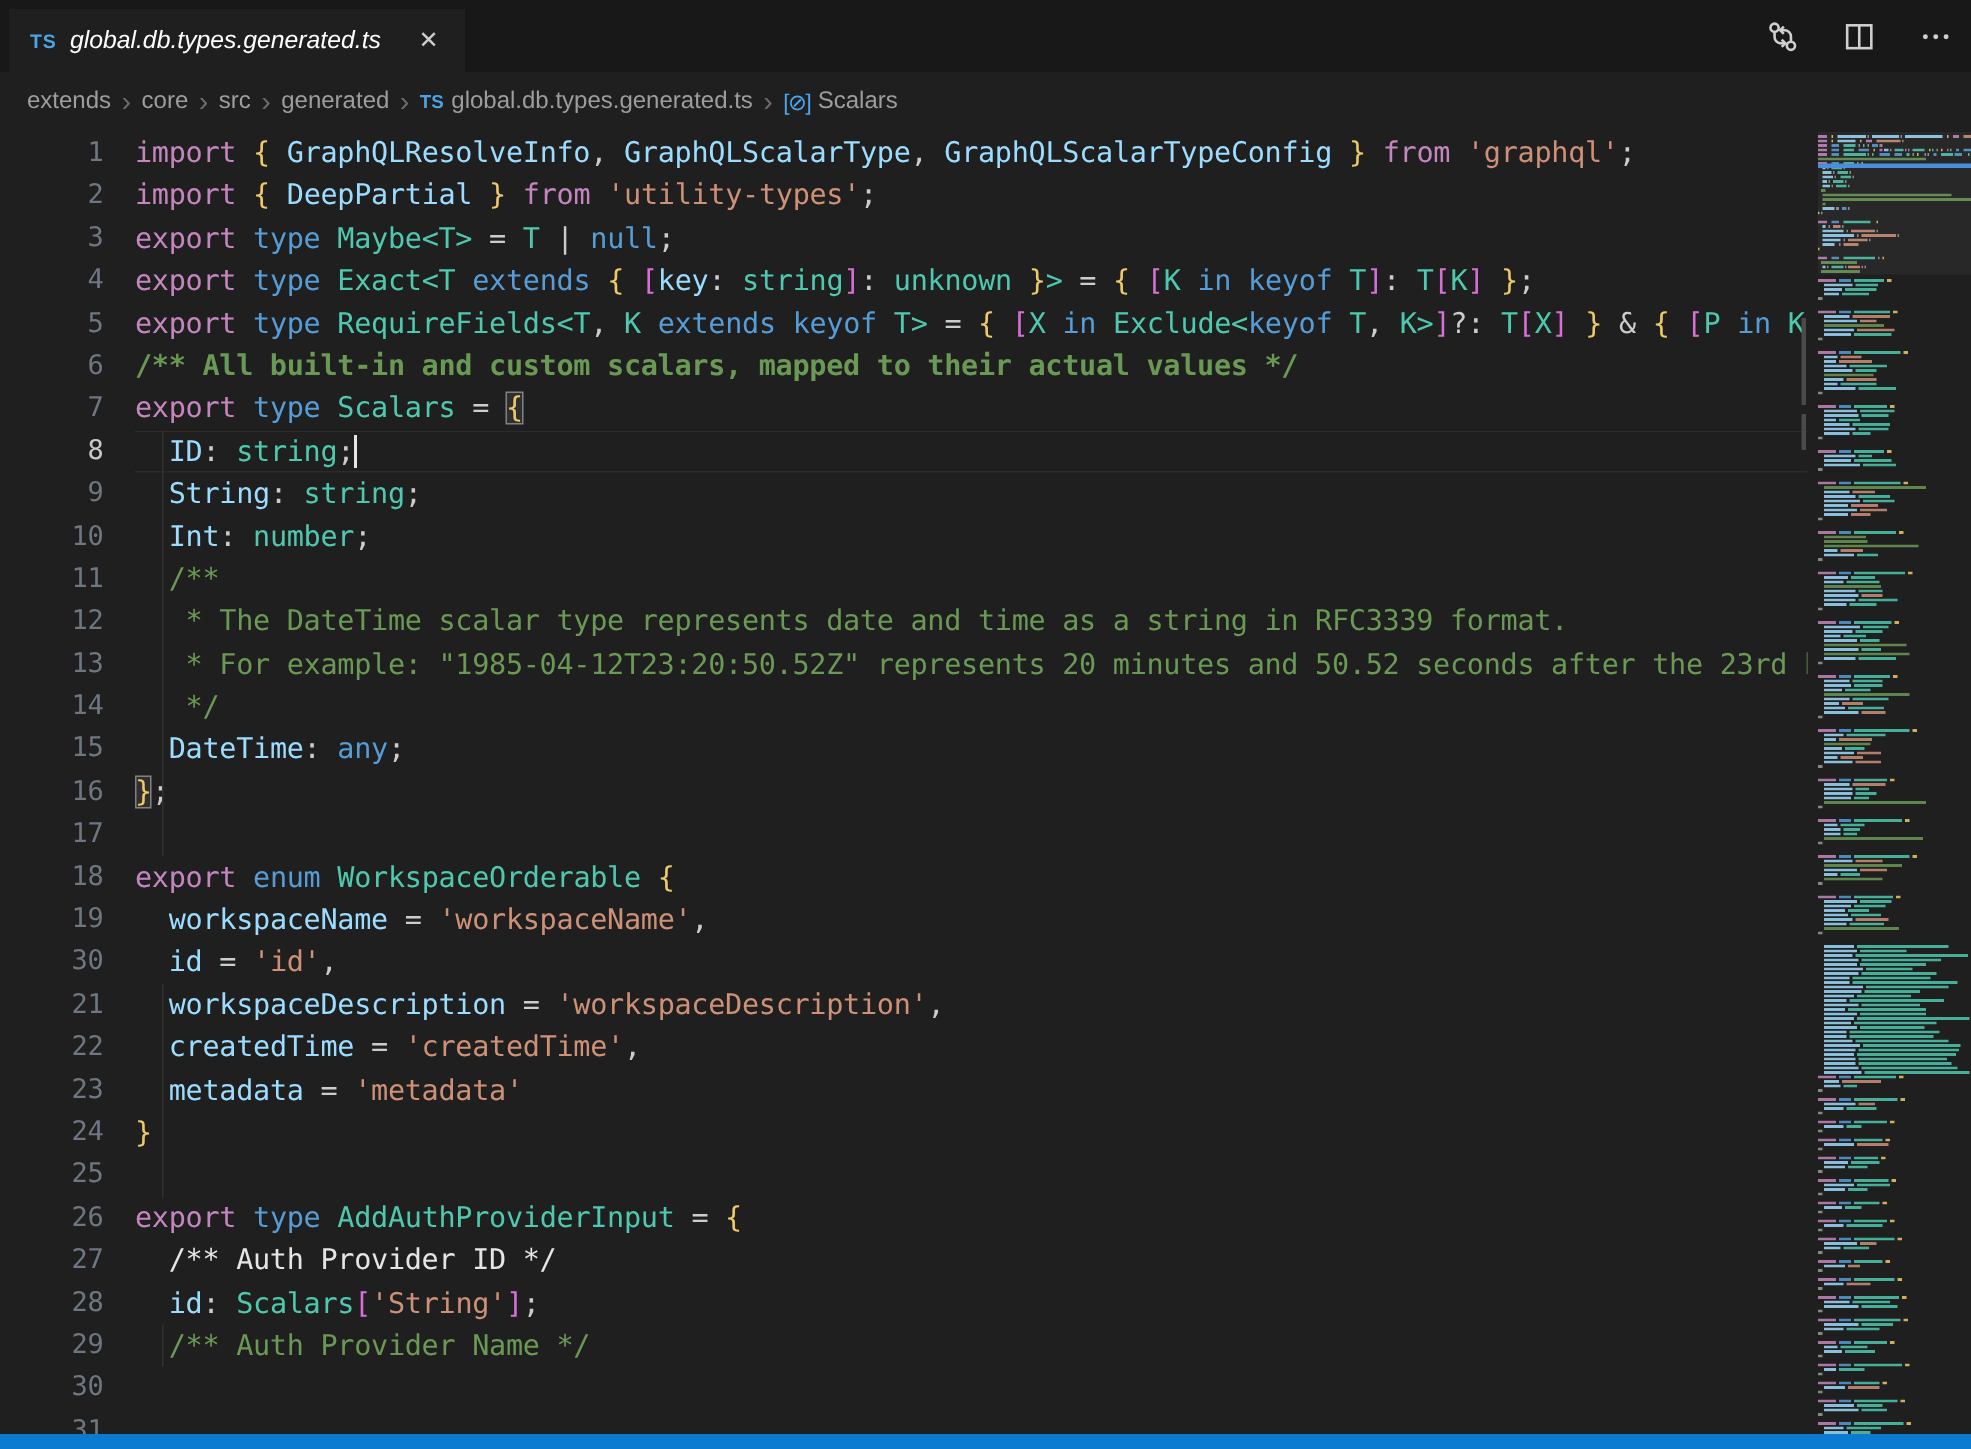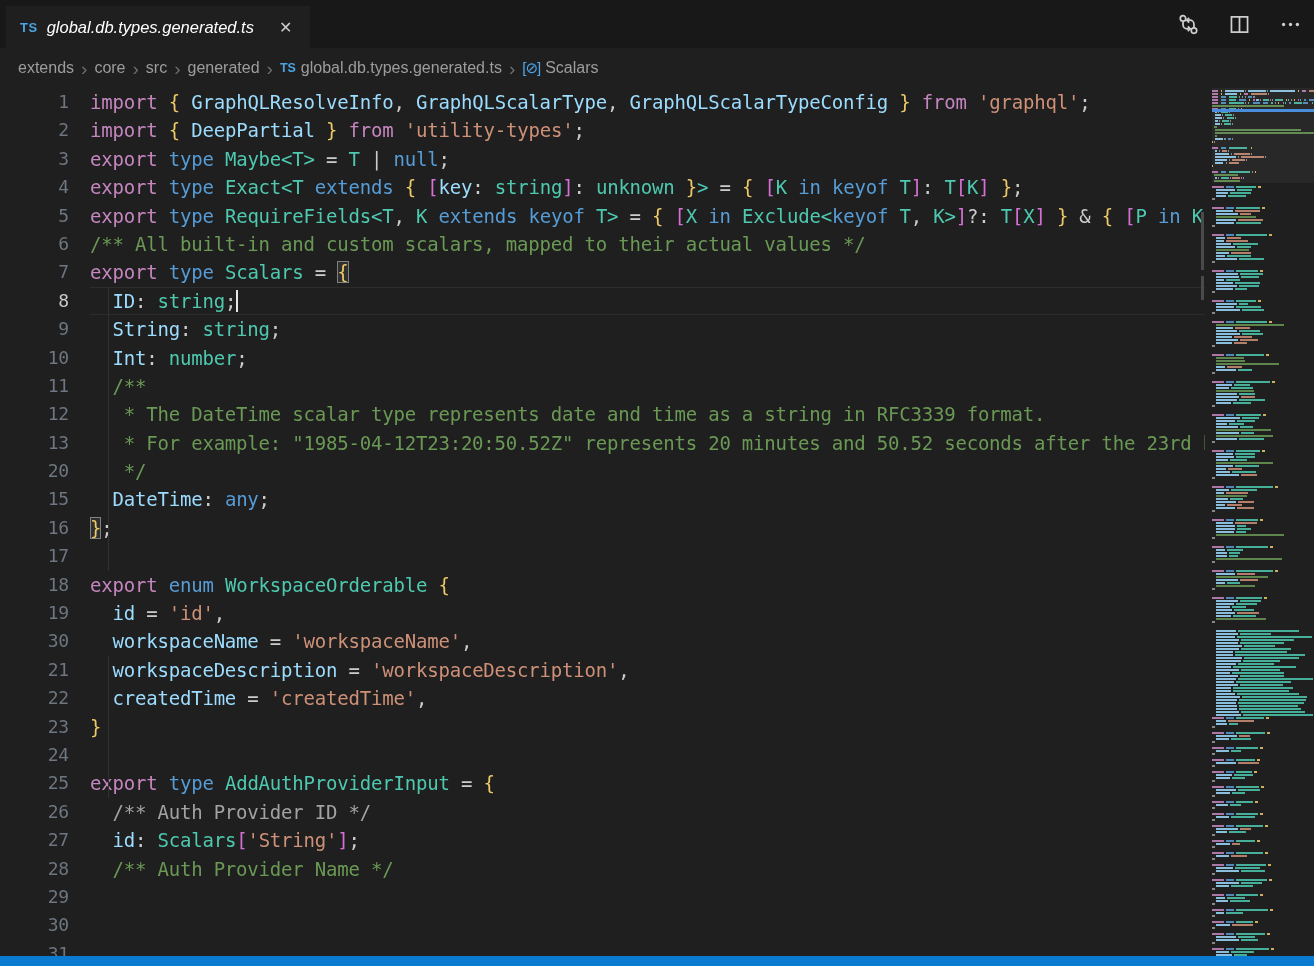--- a/index.html
+++ b/index.html
@@ -115,21 +115,21 @@
         <div class="gutter-line">4</div>
         <div class="gutter-line">5</div>
         <div class="gutter-line">6</div>
         <div class="gutter-line">7</div>
         <div class="gutter-line active">8</div>
         <div class="gutter-line">9</div>
         <div class="gutter-line">10</div>
         <div class="gutter-line">11</div>
         <div class="gutter-line">12</div>
         <div class="gutter-line">13</div>
-        <div class="gutter-line">20</div>
+        <div class="gutter-line">14</div>
         <div class="gutter-line">15</div>
         <div class="gutter-line">16</div>
         <div class="gutter-line">17</div>
         <div class="gutter-line">18</div>
         <div class="gutter-line">19</div>
         <div class="gutter-line">30</div>
         <div class="gutter-line">21</div>
         <div class="gutter-line">22</div>
         <div class="gutter-line">23</div>
         <div class="gutter-line">24</div>
@@ -140,41 +140,42 @@
         <div class="gutter-line">29</div>
         <div class="gutter-line">30</div>
         <div class="gutter-line">31</div>
       </div>
     <div class="code" id="code">
         <div class="code-line"><span style="color: rgb(197, 134, 192);">import</span><span style="color: rgb(204, 204, 204);"> </span><span style="color: rgb(237, 201, 103);">{</span><span style="color: rgb(204, 204, 204);"> </span><span style="color: rgb(156, 220, 254);">GraphQLResolveInfo</span><span style="color: rgb(204, 204, 204);">, </span><span style="color: rgb(156, 220, 254);">GraphQLScalarType</span><span style="color: rgb(204, 204, 204);">, </span><span style="color: rgb(156, 220, 254);">GraphQLScalarTypeConfig</span><span style="color: rgb(204, 204, 204);"> </span><span style="color: rgb(237, 201, 103);">}</span><span style="color: rgb(204, 204, 204);"> </span><span style="color: rgb(197, 134, 192);">from</span><span style="color: rgb(204, 204, 204);"> </span><span style="color: rgb(206, 145, 120);">'graphql'</span><span style="color: rgb(204, 204, 204);">;</span></div>
         <div class="code-line"><span style="color: rgb(197, 134, 192);">import</span><span style="color: rgb(204, 204, 204);"> </span><span style="color: rgb(237, 201, 103);">{</span><span style="color: rgb(204, 204, 204);"> </span><span style="color: rgb(156, 220, 254);">DeepPartial</span><span style="color: rgb(204, 204, 204);"> </span><span style="color: rgb(237, 201, 103);">}</span><span style="color: rgb(204, 204, 204);"> </span><span style="color: rgb(197, 134, 192);">from</span><span style="color: rgb(204, 204, 204);"> </span><span style="color: rgb(206, 145, 120);">'utility-types'</span><span style="color: rgb(204, 204, 204);">;</span></div>
         <div class="code-line"><span style="color: rgb(197, 134, 192);">export</span><span style="color: rgb(204, 204, 204);"> </span><span style="color: rgb(86, 156, 214);">type</span><span style="color: rgb(204, 204, 204);"> </span><span style="color: rgb(78, 201, 176);">Maybe&lt;T&gt;</span><span style="color: rgb(204, 204, 204);"> = </span><span style="color: rgb(78, 201, 176);">T</span><span style="color: rgb(204, 204, 204);"> | </span><span style="color: rgb(86, 156, 214);">null</span><span style="color: rgb(204, 204, 204);">;</span></div>
         <div class="code-line"><span style="color: rgb(197, 134, 192);">export</span><span style="color: rgb(204, 204, 204);"> </span><span style="color: rgb(86, 156, 214);">type</span><span style="color: rgb(204, 204, 204);"> </span><span style="color: rgb(78, 201, 176);">Exact&lt;T</span><span style="color: rgb(204, 204, 204);"> </span><span style="color: rgb(86, 156, 214);">extends</span><span style="color: rgb(204, 204, 204);"> </span><span style="color: rgb(237, 201, 103);">{</span><span style="color: rgb(204, 204, 204);"> </span><span style="color: rgb(214, 112, 214);">[</span><span style="color: rgb(156, 220, 254);">key</span><span style="color: rgb(204, 204, 204);">: </span><span style="color: rgb(78, 201, 176);">string</span><span style="color: rgb(214, 112, 214);">]</span><span style="color: rgb(204, 204, 204);">: </span><span style="color: rgb(78, 201, 176);">unknown</span><span style="color: rgb(204, 204, 204);"> </span><span style="color: rgb(237, 201, 103);">}</span><span style="color: rgb(78, 201, 176);">&gt;</span><span style="color: rgb(204, 204, 204);"> = </span><span style="color: rgb(237, 201, 103);">{</span><span style="color: rgb(204, 204, 204);"> </span><span style="color: rgb(214, 112, 214);">[</span><span style="color: rgb(78, 201, 176);">K</span><span style="color: rgb(204, 204, 204);"> </span><span style="color: rgb(86, 156, 214);">in</span><span style="color: rgb(204, 204, 204);"> </span><span style="color: rgb(86, 156, 214);">keyof</span><span style="color: rgb(204, 204, 204);"> </span><span style="color: rgb(78, 201, 176);">T</span><span style="color: rgb(214, 112, 214);">]</span><span style="color: rgb(204, 204, 204);">: </span><span style="color: rgb(78, 201, 176);">T</span><span style="color: rgb(214, 112, 214);">[</span><span style="color: rgb(78, 201, 176);">K</span><span style="color: rgb(214, 112, 214);">]</span><span style="color: rgb(204, 204, 204);"> </span><span style="color: rgb(237, 201, 103);">}</span><span style="color: rgb(204, 204, 204);">;</span></div>
         <div class="code-line"><span style="color: rgb(197, 134, 192);">export</span><span style="color: rgb(204, 204, 204);"> </span><span style="color: rgb(86, 156, 214);">type</span><span style="color: rgb(204, 204, 204);"> </span><span style="color: rgb(78, 201, 176);">RequireFields&lt;T</span><span style="color: rgb(204, 204, 204);">, </span><span style="color: rgb(78, 201, 176);">K</span><span style="color: rgb(204, 204, 204);"> </span><span style="color: rgb(86, 156, 214);">extends</span><span style="color: rgb(204, 204, 204);"> </span><span style="color: rgb(86, 156, 214);">keyof</span><span style="color: rgb(204, 204, 204);"> </span><span style="color: rgb(78, 201, 176);">T&gt;</span><span style="color: rgb(204, 204, 204);"> = </span><span style="color: rgb(237, 201, 103);">{</span><span style="color: rgb(204, 204, 204);"> </span><span style="color: rgb(214, 112, 214);">[</span><span style="color: rgb(78, 201, 176);">X</span><span style="color: rgb(204, 204, 204);"> </span><span style="color: rgb(86, 156, 214);">in</span><span style="color: rgb(204, 204, 204);"> </span><span style="color: rgb(78, 201, 176);">Exclude&lt;</span><span style="color: rgb(86, 156, 214);">keyof</span><span style="color: rgb(204, 204, 204);"> </span><span style="color: rgb(78, 201, 176);">T</span><span style="color: rgb(204, 204, 204);">, </span><span style="color: rgb(78, 201, 176);">K&gt;</span><span style="color: rgb(214, 112, 214);">]</span><span style="color: rgb(204, 204, 204);">?: </span><span style="color: rgb(78, 201, 176);">T</span><span style="color: rgb(214, 112, 214);">[</span><span style="color: rgb(78, 201, 176);">X</span><span style="color: rgb(214, 112, 214);">]</span><span style="color: rgb(204, 204, 204);"> </span><span style="color: rgb(237, 201, 103);">}</span><span style="color: rgb(204, 204, 204);"> &amp; </span><span style="color: rgb(237, 201, 103);">{</span><span style="color: rgb(204, 204, 204);"> </span><span style="color: rgb(214, 112, 214);">[</span><span style="color: rgb(78, 201, 176);">P</span><span style="color: rgb(204, 204, 204);"> </span><span style="color: rgb(86, 156, 214);">in</span><span style="color: rgb(204, 204, 204);"> </span><span style="color: rgb(78, 201, 176);">K</span><span style="color: rgb(214, 112, 214);">]</span></div>
-        <div class="code-line"><span style="color: rgb(106, 153, 85);">/** All built-in and custom scalars, mapped to their actual values */</span></div>
+        <div class="code-line"><span style="color: rgb(106, 153, 85); font-weight: bold;">/** All built-in and custom scalars, mapped to their actual values */</span></div>
         <div class="code-line"><span style="color: rgb(197, 134, 192);">export</span><span style="color: rgb(204, 204, 204);"> </span><span style="color: rgb(86, 156, 214);">type</span><span style="color: rgb(204, 204, 204);"> </span><span style="color: rgb(78, 201, 176);">Scalars</span><span style="color: rgb(204, 204, 204);"> = </span><span class="bracket-match" style="color: rgb(237, 201, 103);">{</span></div>
         <div class="code-line current"><span style="color: rgb(204, 204, 204);">  </span><span style="color: rgb(156, 220, 254);">ID</span><span style="color: rgb(204, 204, 204);">: </span><span style="color: rgb(78, 201, 176);">string</span><span style="color: rgb(204, 204, 204);">;</span><span class="cursor"></span></div>
         <div class="code-line"><span style="color: rgb(204, 204, 204);">  </span><span style="color: rgb(156, 220, 254);">String</span><span style="color: rgb(204, 204, 204);">: </span><span style="color: rgb(78, 201, 176);">string</span><span style="color: rgb(204, 204, 204);">;</span></div>
         <div class="code-line"><span style="color: rgb(204, 204, 204);">  </span><span style="color: rgb(156, 220, 254);">Int</span><span style="color: rgb(204, 204, 204);">: </span><span style="color: rgb(78, 201, 176);">number</span><span style="color: rgb(204, 204, 204);">;</span></div>
         <div class="code-line"><span style="color: rgb(106, 153, 85);">  /**</span></div>
         <div class="code-line"><span style="color: rgb(106, 153, 85);">   * The DateTime scalar type represents date and time as a string in RFC3339 format.</span></div>
         <div class="code-line"><span style="color: rgb(106, 153, 85);">   * For example: "1985-04-12T23:20:50.52Z" represents 20 minutes and 50.52 seconds after the 23rd hour of April 12th, 1985 in UTC.</span></div>
         <div class="code-line"><span style="color: rgb(106, 153, 85);">   */</span></div>
         <div class="code-line"><span style="color: rgb(204, 204, 204);">  </span><span style="color: rgb(156, 220, 254);">DateTime</span><span style="color: rgb(204, 204, 204);">: </span><span style="color: rgb(86, 156, 214);">any</span><span style="color: rgb(204, 204, 204);">;</span></div>
         <div class="code-line"><span class="bracket-match" style="color: rgb(237, 201, 103);">}</span><span style="color: rgb(204, 204, 204);">;</span></div>
         <div class="code-line"></div>
         <div class="code-line"><span style="color: rgb(197, 134, 192);">export</span><span style="color: rgb(204, 204, 204);"> </span><span style="color: rgb(86, 156, 214);">enum</span><span style="color: rgb(204, 204, 204);"> </span><span style="color: rgb(78, 201, 176);">WorkspaceOrderable</span><span style="color: rgb(204, 204, 204);"> </span><span style="color: rgb(237, 201, 103);">{</span></div>
+        <div class="code-line"><span style="color: rgb(204, 204, 204);">  </span><span style="color: rgb(156, 220, 254);">workspaceName</span><span style="color: rgb(204, 204, 204);"> = </span><span style="color: rgb(206, 145, 120);">'workspaceName'</span><span style="color: rgb(204, 204, 204);">,</span></div>
         <div class="code-line"><span style="color: rgb(204, 204, 204);">  </span><span style="color: rgb(156, 220, 254);">id</span><span style="color: rgb(204, 204, 204);"> = </span><span style="color: rgb(206, 145, 120);">'id'</span><span style="color: rgb(204, 204, 204);">,</span></div>
-        <div class="code-line"><span style="color: rgb(204, 204, 204);">  </span><span style="color: rgb(156, 220, 254);">workspaceName</span><span style="color: rgb(204, 204, 204);"> = </span><span style="color: rgb(206, 145, 120);">'workspaceName'</span><span style="color: rgb(204, 204, 204);">,</span></div>
         <div class="code-line"><span style="color: rgb(204, 204, 204);">  </span><span style="color: rgb(156, 220, 254);">workspaceDescription</span><span style="color: rgb(204, 204, 204);"> = </span><span style="color: rgb(206, 145, 120);">'workspaceDescription'</span><span style="color: rgb(204, 204, 204);">,</span></div>
         <div class="code-line"><span style="color: rgb(204, 204, 204);">  </span><span style="color: rgb(156, 220, 254);">createdTime</span><span style="color: rgb(204, 204, 204);"> = </span><span style="color: rgb(206, 145, 120);">'createdTime'</span><span style="color: rgb(204, 204, 204);">,</span></div>
+        <div class="code-line"><span style="color: rgb(204, 204, 204);">  </span><span style="color: rgb(156, 220, 254);">metadata</span><span style="color: rgb(204, 204, 204);"> = </span><span style="color: rgb(206, 145, 120);">'metadata'</span></div>
         <div class="code-line"><span style="color: rgb(237, 201, 103);">}</span></div>
         <div class="code-line"></div>
         <div class="code-line"><span style="color: rgb(197, 134, 192);">export</span><span style="color: rgb(204, 204, 204);"> </span><span style="color: rgb(86, 156, 214);">type</span><span style="color: rgb(204, 204, 204);"> </span><span style="color: rgb(78, 201, 176);">AddAuthProviderInput</span><span style="color: rgb(204, 204, 204);"> = </span><span style="color: rgb(237, 201, 103);">{</span></div>
-        <div class="code-line"><span style="color: #a3a3a3;">  /** Auth Provider ID */</span></div>
+        <div class="code-line"><span style="color: #e5e5e5;">  /** Auth Provider ID */</span></div>
         <div class="code-line"><span style="color: rgb(204, 204, 204);">  </span><span style="color: rgb(156, 220, 254);">id</span><span style="color: rgb(204, 204, 204);">: </span><span style="color: rgb(78, 201, 176);">Scalars</span><span style="color: rgb(214, 112, 214);">[</span><span style="color: rgb(206, 145, 120);">'String'</span><span style="color: rgb(214, 112, 214);">]</span><span style="color: rgb(204, 204, 204);">;</span></div>
         <div class="code-line"><span style="color: rgb(106, 153, 85);">  /** Auth Provider Name */</span></div>
         <div class="iguide" style="top: 198.8px; height: 284px;"></div>
         <div class="iguide" style="top: 568px; height: 142px;"></div>
         <div class="iguide" style="top: 795.2px; height: 85.2px;"></div>
       </div>
 
     <div class="rail-mark" style="top:124px;height:58px"></div>
     <div class="rail-mark" style="top:188px;height:24px"></div>
 

